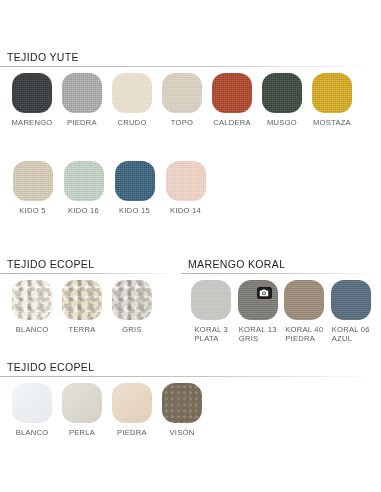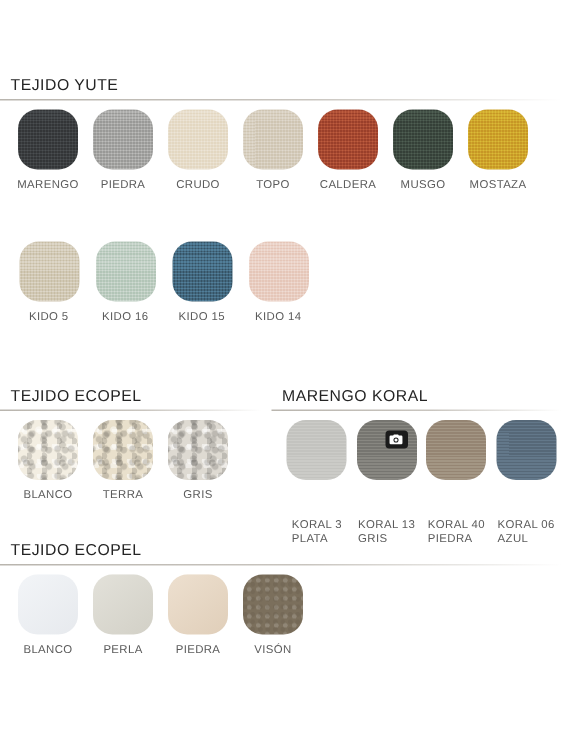--- a/index.html
+++ b/index.html
@@ -131,21 +131,21 @@
   
   #sec-yute   {left:0;  top:51px;  width:374px;}
   #sec-kido   {left:0;  top:155px; width:374px;}
   #sec-trigo  {left:0;  top:258px; width:174px;}
   #sec-koral  {left:181px;top:258px;width:193px;}
   #sec-ecopel {left:0;  top:361px; width:374px;}
 
   #sec-yute  .swatch-cell{width:50px;}
   #sec-kido  .swatch-cell{width:51px;}
   #sec-trigo .swatch-cell{width:50px;}
-  #sec-koral .swatch-cell{width:48px;gap:20px;}
+  #sec-koral .swatch-cell{width:48px;}
   #sec-ecopel .swatch-cell{width:50px;}
 </style>
 </head>
 <body>
 
 <div class="page">
 
 <div class="section" id="sec-yute">
       <div class="section-header">
         <div class="section-title">TEJIDO YUTE</div>

